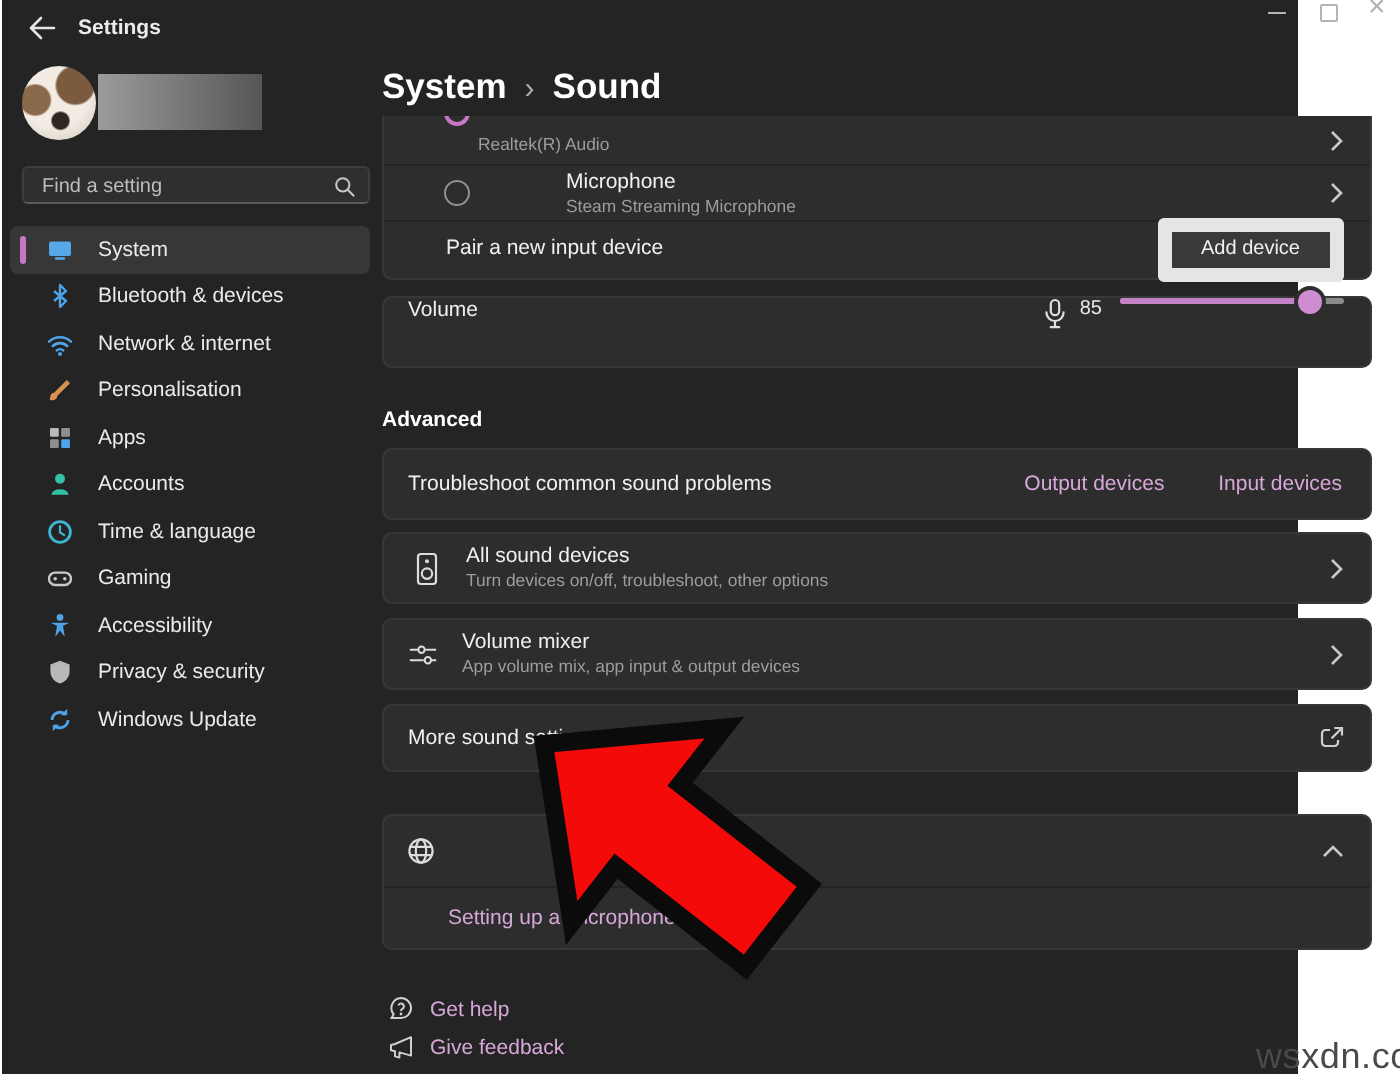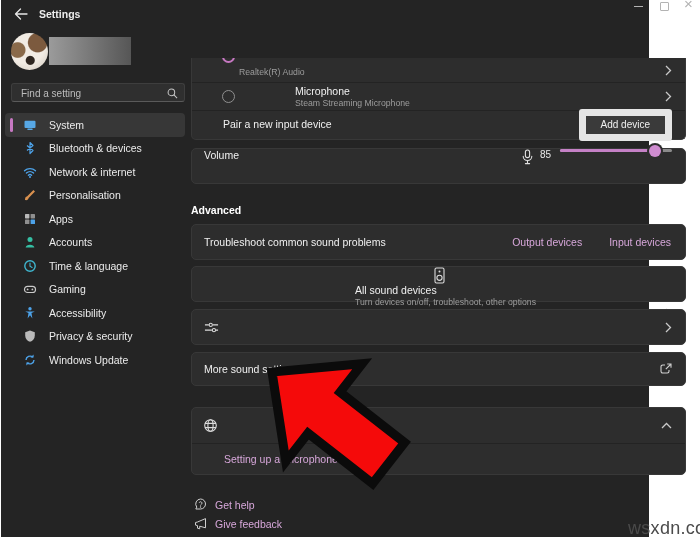--- a/index.html
+++ b/index.html
@@ -47,41 +47,41 @@
   .rtitle{color:#f0f0f0;font-size:10.5px;line-height:13px;}
   .rsub{color:#9d9d9d;font-size:8.7px;line-height:11px;}
   .chev{flex:none;margin-left:auto;margin-right:13px;width:7px;height:11px;}
 
   .g1{top:58px;height:82px;border-top:none;border-radius:0 0 5px 5px;}
   .g1 .r1{height:24px;position:relative;overflow:hidden;padding-left:30px;}
   .radio-clip{position:absolute;left:30px;top:-8px;width:13px;height:13px;border:2px solid #c678c2;border-radius:50%;box-sizing:border-box;}
   .g1 .r1 .rsub{margin-left:17px;margin-top:4px;}
   .g1 .r2{height:28px;border-top:1px solid #232323;padding-left:30px;}
   .radio{width:13px;height:13px;border:1px solid #909090;border-radius:50%;box-sizing:border-box;flex:none;}
-  .g1 .r2 .txt{margin-left:12px;}
+  .g1 .r2 .txt{margin-left:0;}
   .g1 .r3{height:28px;border-top:1px solid #232323;padding-left:31px;}
   .btn{margin-left:auto;margin-right:13px;background:#3a3a3a;border:7px solid #e5e5e5;border-radius:3px;
        color:#f0f0f0;font-size:10px;padding:3px 15px;line-height:12px;}
 
   .vol{top:148px;height:36px;display:flex;align-items:flex-start;padding:0 13px 0 12px;}
   .vol .mic{width:13px;height:16px;margin-left:auto;margin-right:6px;}
   .vol .val{font-size:10px;color:#e8e8e8;margin-right:9px;}
   .track{position:relative;width:112px;height:3px;border-radius:2px;background:#8a8a8a;}
   .track .fill{position:absolute;left:0;top:0;height:3px;width:85%;border-radius:2px;background:#c581c6;}
   .thumb{position:absolute;left:calc(85% - 6px);top:-4.5px;width:12px;height:12px;border-radius:50%;
          background:#cf8cd0;box-shadow:0 0 0 2px #2d2d2d;}
 
   .advanced{position:absolute;left:190px;top:204px;font-size:10.5px;font-weight:700;color:#fff;}
 
   .trb{top:224px;height:36px;display:flex;align-items:center;padding:0 14px 0 12px;}
   .link{color:#d7a7da;font-size:10.5px;}
   .trb .link + .link{margin-left:24px;}
   .trb .links{margin-left:auto;}
 
-  .asd{top:266px;height:36px;display:flex;align-items:center;padding-left:14px;flex-direction:column;}
+  .asd{top:266px;height:36px;display:flex;align-items:center;padding-left:14px;}
   .asd .ic16, .mix .ic16{width:15px;height:17px;flex:none;margin-right:12px;}
   .mix{top:309px;height:36px;display:flex;align-items:center;padding-left:12px;}
   .more{top:352px;height:34px;display:flex;align-items:center;padding:0 13px 0 12px;}
   .launch{margin-left:auto;width:12px;height:12px;}
 
   .help{top:407px;height:68px;padding:0;}
   .help .hd{height:35px;display:flex;align-items:center;padding-left:11px;}
   .help .hd .ic16{width:15px;height:15px;margin-right:11px;}
   .help .lk{height:31px;border-top:1px solid #232323;display:flex;align-items:center;padding-left:32px;}
   .chev-up{margin-left:auto;margin-right:13px;width:11px;height:7px;}
@@ -194,20 +194,23 @@
       </div>
       <div class="nav-item">
         <svg class="ic" viewBox="0 0 14 14">
           <path d="M3 7a4 4 0 0 1 6.8-2.7M11 7a4 4 0 0 1-6.8 2.7" stroke="#4da2e8" stroke-width="1.4" fill="none"></path>
           <path d="M10.6 1.4v3.2H7.4zM3.4 12.6V9.4h3.2z" fill="#4da2e8"></path>
         </svg>
         <span>Windows Update</span>
       </div>
     </div>
 
+    <div class="crumbs">
+      <span>System</span><span class="crumb-sep">›</span><span>Sound</span>
+    </div>
 
     <div class="card g1">
       <div class="row r1">
         <div class="radio-clip"></div>
         <div class="rsub">Realtek(R) Audio</div>
         <svg class="chev" viewBox="0 0 7 11">
             <path d="M1 1l4.5 4.5L1 10" stroke="#c9c9c9" stroke-width="1.3" fill="none"></path>
           </svg>
       </div>
       <div class="row r2">
@@ -263,20 +266,24 @@
           <path d="M1 1l4.5 4.5L1 10" stroke="#c9c9c9" stroke-width="1.3" fill="none"></path>
         </svg>
     </div>
 
     <div class="card mix">
       <svg class="ic16" viewBox="0 0 16 14">
         <path d="M1 4.2h4.2M9.2 4.2H15M1 9.8h7.4M12.6 9.8H15" stroke="#dcdcdc" stroke-width="1.1"></path>
         <circle cx="7.2" cy="4.2" r="1.7" stroke="#dcdcdc" stroke-width="1.1" fill="none"></circle>
         <circle cx="10.6" cy="9.8" r="1.7" stroke="#dcdcdc" stroke-width="1.1" fill="none"></circle>
       </svg>
+      <div>
+        <div class="rtitle">Volume mixer</div>
+        <div class="rsub">App volume mix, app input &amp; output devices</div>
+      </div>
       <svg class="chev" viewBox="0 0 7 11">
           <path d="M1 1l4.5 4.5L1 10" stroke="#c9c9c9" stroke-width="1.3" fill="none"></path>
         </svg>
     </div>
 
     <div class="card more">
       <div class="rtitle">More sound settings</div>
       <svg class="launch" viewBox="0 0 12 12">
         <path d="M5 2H2.7A1.7 1.7 0 0 0 1 3.7v4.6A1.7 1.7 0 0 0 2.7 10h4.6A1.7 1.7 0 0 0 9 8.3V7" stroke="#cfcfcf" stroke-width="1.1" fill="none"></path>
         <path d="M7.2 1H11v3.8M11 1L5.8 6.2" stroke="#cfcfcf" stroke-width="1.1" fill="none"></path>

